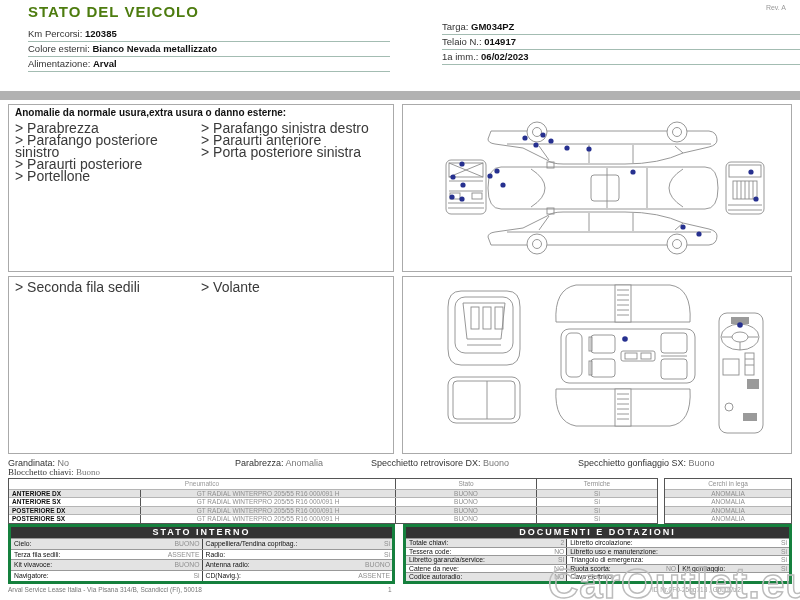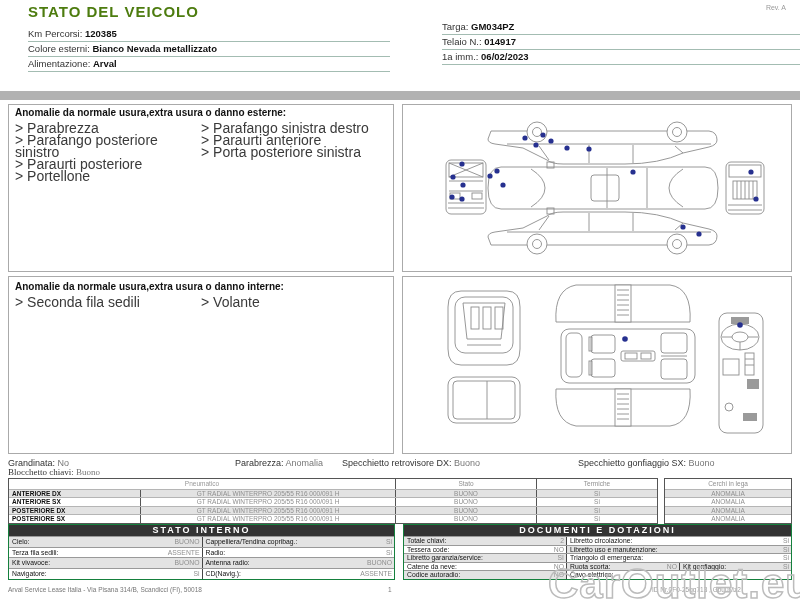--- a/index.html
+++ b/index.html
@@ -48,21 +48,21 @@
   .tc { overflow:hidden; white-space:nowrap; }
   .tc-pos   { width:132px; font-weight:bold; color:#111; padding-left:3px; border-right:1px solid #555; }
   .tc-pneu  { width:255px; color:#8f8f8f; text-align:center; border-right:1px solid #555; }
   .tc-stato { width:141px; color:#8f8f8f; text-align:center; border-right:1px solid #555; }
   .tc-term  { width:120px; color:#8f8f8f; text-align:center; }
   .tc-ph    { width:387px; border-right:1px solid #555; }
   .tc-rim   { width:100%; color:#8f8f8f; text-align:center; }
   .alt { background:#e3e3e3; }
 
   
-  .btable { position:absolute; top:524px; border:1px solid #15803d; background:#fff; font-size:6.8px; }
+  .btable { position:absolute; top:524px; border:3px solid #15803d; background:#fff; font-size:6.8px; }
   #stato-interno { left:8px; width:387px; }
   #documenti { left:403px; width:389px; }
   .bhead { background:#333; color:#fff; font-weight:bold; text-align:center;
            height:11px; line-height:11px; font-size:9px; letter-spacing:2px; }
   .brow { display:flex; border-top:1px solid #999; }
   #stato-interno .brow { height:10.7px; line-height:10.3px; }
   #documenti .brow { height:8.6px; line-height:8.2px; }
   .bcell { display:flex; justify-content:space-between; overflow:hidden; white-space:nowrap;
            padding:0 2px 0 3px; }
   .bcell .lbl { color:#111; }
@@ -203,21 +203,20 @@
         <circle class="dot" cx="60" cy="80" r="2.6"></circle>
           <circle class="dot" cx="49" cy="92" r="2.6"></circle>
         <circle class="dot" cx="59" cy="94" r="2.6"></circle>
         <circle class="dot" cx="348" cy="67" r="2.6"></circle>
           <circle class="dot" cx="353" cy="94" r="2.6"></circle>
       </g>
     </svg>
   </div>
 
   <div class="panel" id="int-anom">
-    <div class="anom-title">Anomalie da normale usura,extra usura o danno interne:</div>
     <div class="anom-cols">
       <div class="anom-col">
         <div class="anom-item">Seconda fila sedili</div>
       </div>
       <div class="anom-col">
         <div class="anom-item">Volante</div>
       </div>
     </div>
   </div>
 
@@ -287,21 +286,21 @@
       <span class="val">No</span>
     </div>
     <div class="sitem" style="left:8px; top:9px;font-family:Liberation Serif, serif;">
       <span class="lbl">Blocchetto chiavi:</span>
       <span class="val">Buono</span>
     </div>
     <div class="sitem" style="left:235px; top:0;">
       <span class="lbl">Parabrezza:</span>
       <span class="val">Anomalia</span>
     </div>
-    <div class="sitem" style="left:342px; top:0;">
+    <div class="sitem" style="left:371px; top:0;">
       <span class="lbl">Specchietto retrovisore DX:</span>
       <span class="val">Buono</span>
     </div>
     <div class="sitem" style="left:578px; top:0;">
       <span class="lbl">Specchietto gonfiaggio SX:</span>
       <span class="val">Buono</span>
     </div>
   </div>
 
   <div class="ttable" id="tyre-table">

